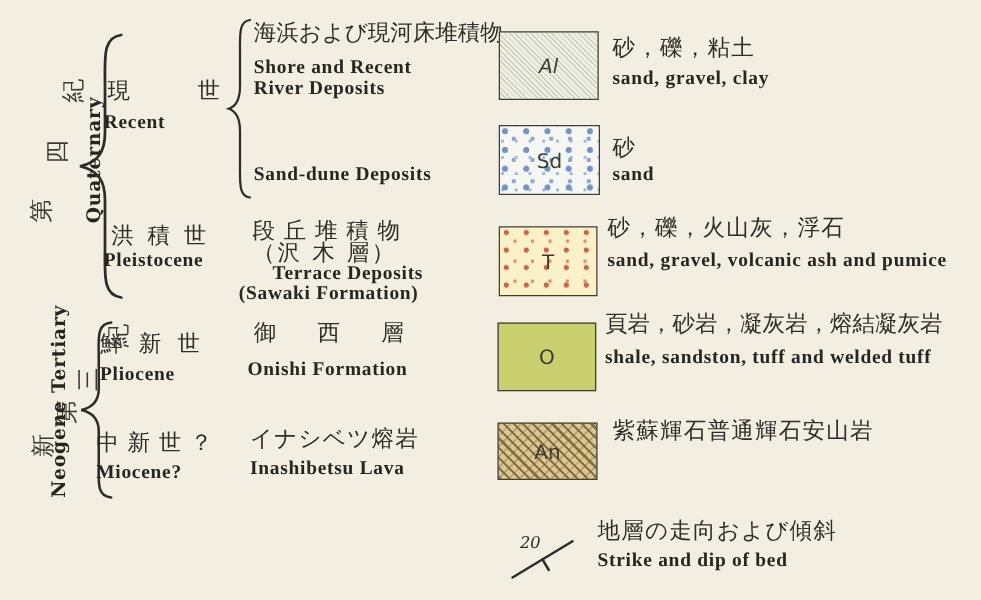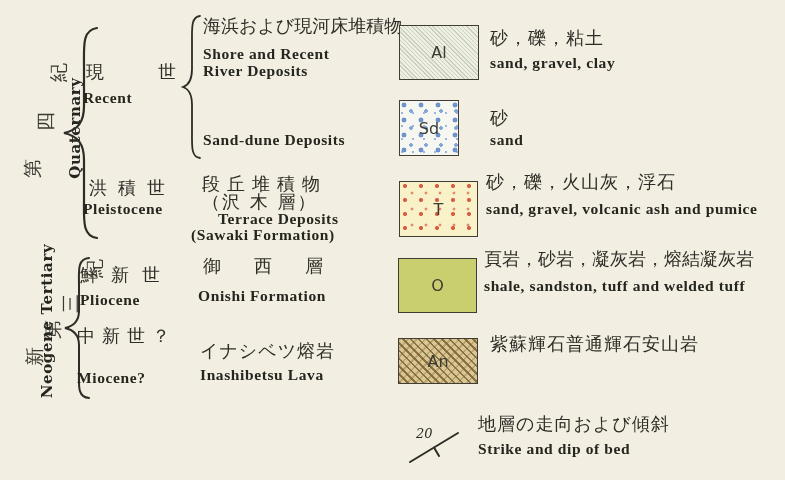--- a/index.html
+++ b/index.html
@@ -24,21 +24,21 @@
           font-size:15px;letter-spacing:.6px;color:#262620;
           transform:rotate(-90deg);transform-origin:0 0;text-align:center;}
   
   .brace{position:absolute;}
   .brace path{stroke:#2e2c26;fill:none;stroke-linecap:round;}
   
   .sym{position:absolute;border:1.6px solid #403d35;display:flex;
        align-items:center;justify-content:center;
        font-size:16px;color:#3b3a33;box-sizing:border-box;}
   .sym-al{background-color:#eef0e3;
-    background-image:repeating-linear-gradient(45deg,rgba(130,140,108,.32) 0 1px,transparent 1px 3px);}
+    background-image:repeating-linear-gradient(45deg,rgba(130,140,108,.32) 0 1px,transparent 1px 3px);font-style:italic;}
   .sym-sd{background-color:#f7f7f2;
     background-image:
       radial-gradient(circle at 4px 4px,#6f93cc 2.2px,transparent 2.7px),
       radial-gradient(circle at 11px 10px,#86a6d6 1.6px,transparent 2px),
       radial-gradient(circle at 2px 12px,#9cb4de 1.1px,transparent 1.5px);
     background-size:17px 15px,15px 17px,11px 13px;}
   .sym-t{background-color:#f9f2c8;
     background-image:
       radial-gradient(circle at 5px 4px,#d85f43 1.8px,transparent 2.3px),
       radial-gradient(circle at 12px 11px,#e28a6e 1.2px,transparent 1.7px),
@@ -57,39 +57,39 @@
   .brace-q{left:60px;top:26px}
   .brace-r{left:181px;top:14px}
   .brace-t{left:62px;top:256px}
   
   .e1jp{left:86px;top:60px;letter-spacing:54px}
   .e1en{left:83px;top:89px}
   .e2jp{left:89px;top:176px;letter-spacing:11px}
   .e2en{left:83px;top:200px}
   .e3jp{left:80px;top:263px;letter-spacing:13px}
   .e3en{left:80px;top:291px}
-  .e4jp{left:77px;top:324px;letter-spacing:7px}
+  .e4jp{left:77px;top:342px;letter-spacing:7px}
   .e4en{left:77px;top:369px}
   
   .u1jp{left:203px;top:14px;letter-spacing:0}
   .u1en1{left:203px;top:45px}
   .u1en2{left:203px;top:62px}
   .u2jp{left:203px;top:104px;letter-spacing:10px}
   .u2en1{left:203px;top:131px}
   .u3jp{left:202px;top:172px;letter-spacing:7px}
   .u3jp2{left:202px;top:190px;letter-spacing:2px}
   .u3en1{left:218px;top:210px}
   .u3en2{left:191px;top:226px}
   .u4jp{left:203px;top:254px;letter-spacing:33px}
   .u4en1{left:198px;top:287px}
   .u5jp{left:200px;top:339px;letter-spacing:1px}
   .u5en1{left:200px;top:366px}
   
   .b-al{left:399px;top:25px;width:80px;height:55px}
-  .b-sd{left:399px;top:100px;width:60px;height:56px}
+  .b-sd{left:399px;top:100px;width:81px;height:56px}
   .b-t{left:399px;top:181px;width:79px;height:56px}
   .b-o{left:398px;top:258px;width:79px;height:55px}
   .b-an{left:398px;top:338px;width:80px;height:46px}
   
   .l1jp{left:490px;top:26px}
   .l1en{left:490px;top:54px}
   .l2jp{left:490px;top:106px}
   .l2en{left:490px;top:131px}
   .l3jp{left:486px;top:170px}
   .l3en{left:486px;top:201px;width:300px}

